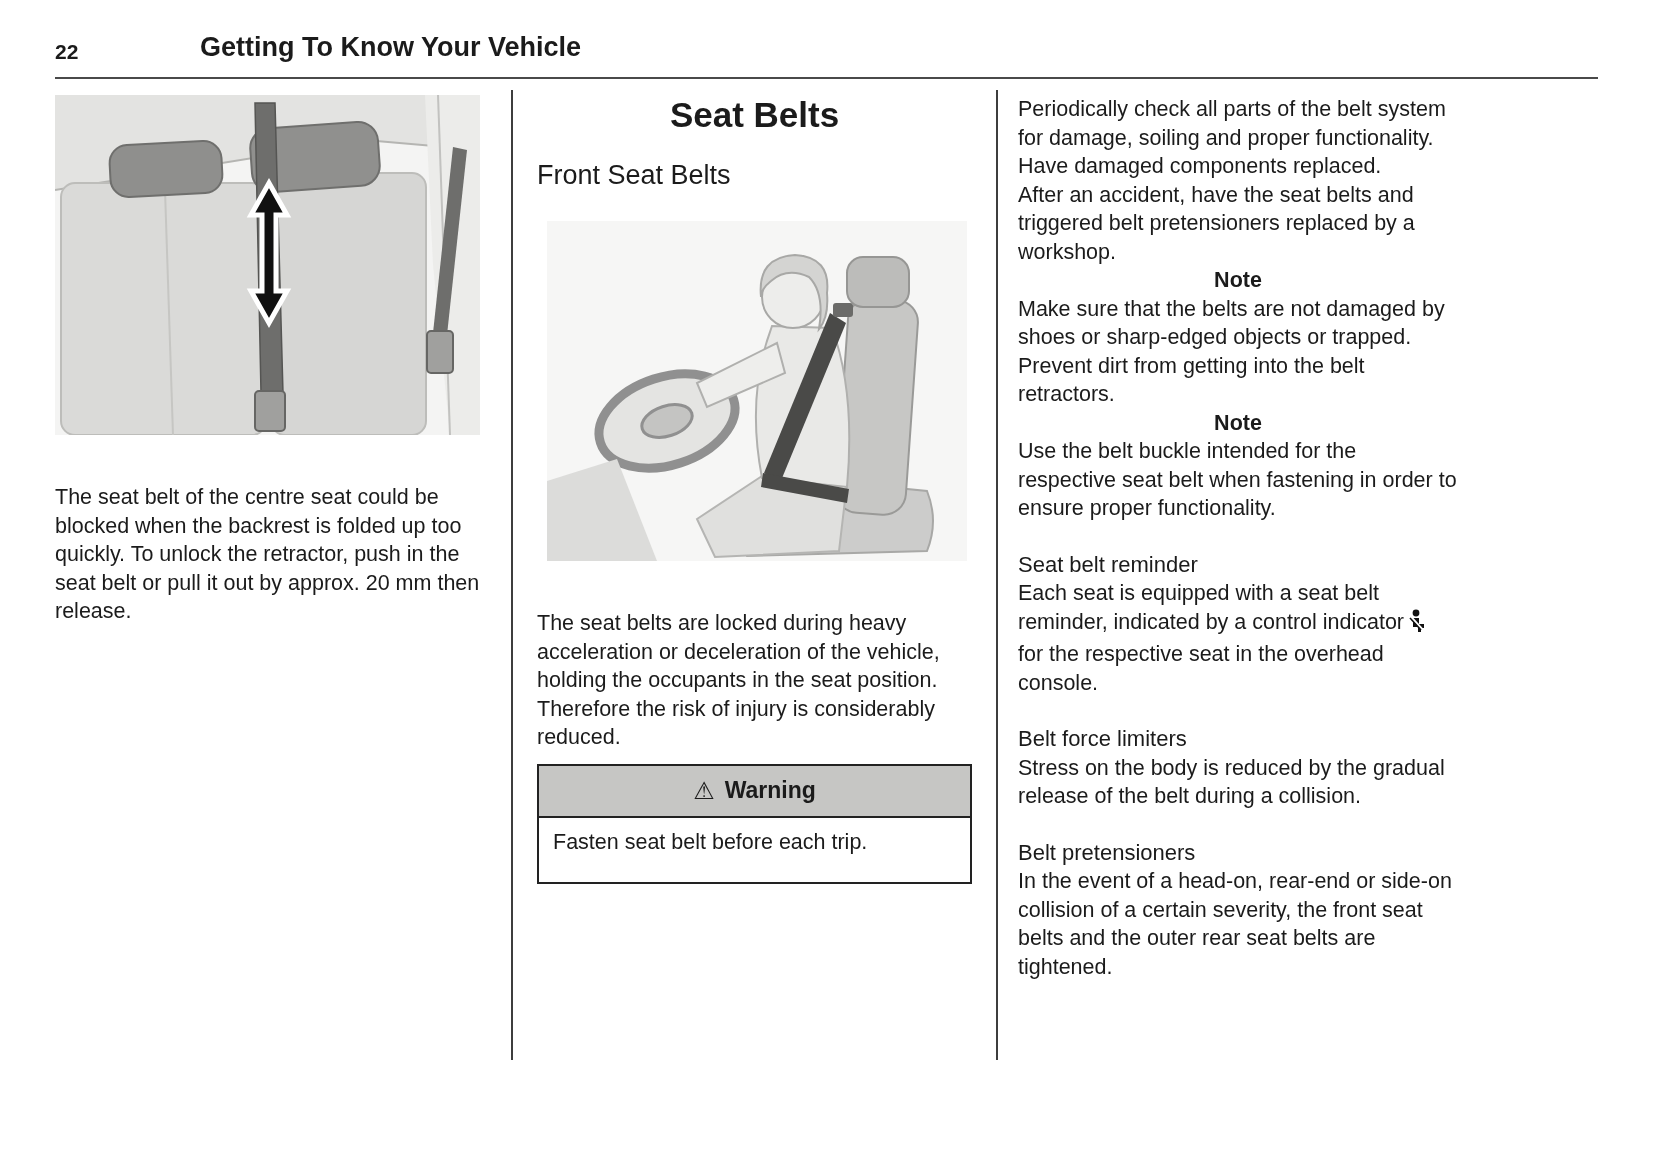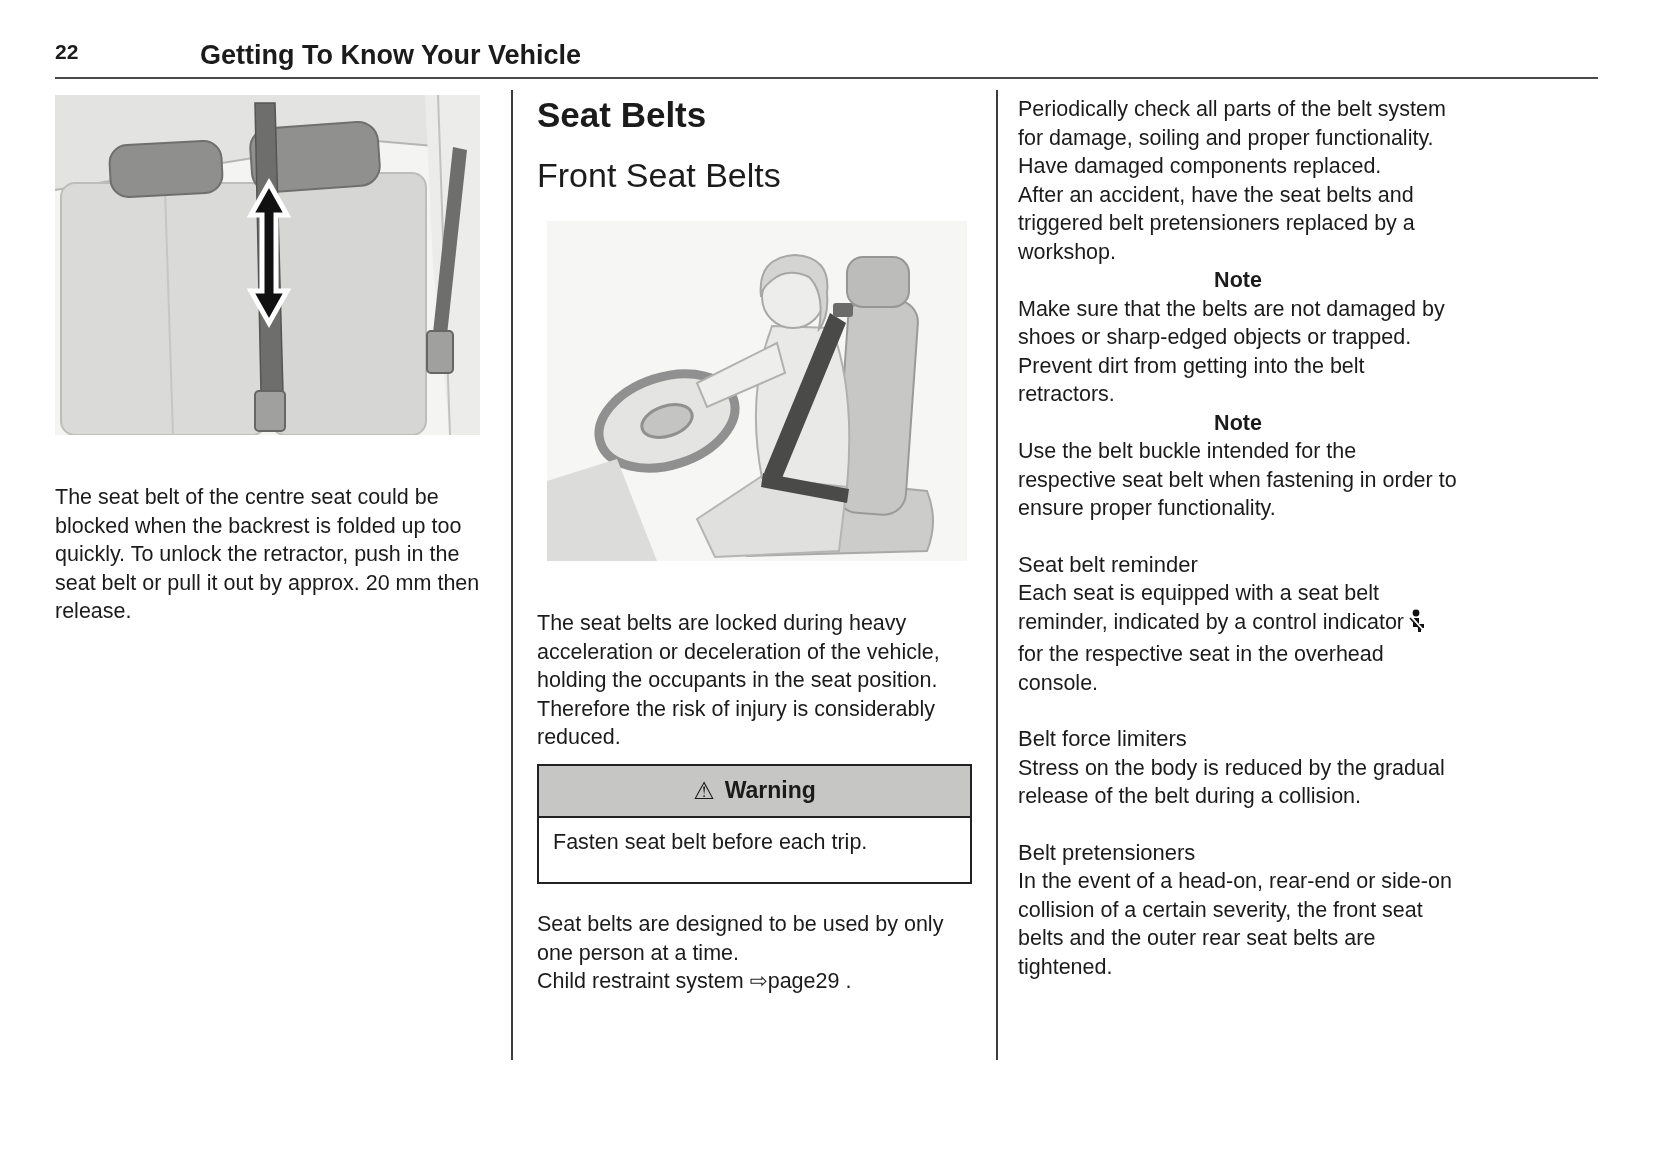--- a/index.html
+++ b/index.html
@@ -9,21 +9,21 @@
     position: relative;
     font-family: "Liberation Sans", sans-serif;
     color: #1b1b1b;
     overflow: hidden;
   }
   .page-number {
     position: absolute; left: 55px; top: 40px;
     font-size: 21px; font-weight: 700;
   }
   .page-title {
-    position: absolute; left: 200px; top: 40px;
+    position: absolute; left: 200px; top: 32px;
     font-size: 27px; font-weight: 700;
   }
   .header-rule {
     position: absolute; left: 55px; top: 77px;
     width: 1543px; height: 2px; background: #4a4a4a;
   }
   .col-divider { position: absolute; top: 90px; width: 2px; height: 970px; background: #3d3d3d; }
   .divider-1 { left: 511px; }
   .divider-2 { left: 996px; }
 
@@ -34,22 +34,22 @@
 
   .body-text { font-size: 21.5px; line-height: 28.5px; }
   p.flow { margin: 0; }
 
   .figure { display: block; }
   .figure svg { display: block; }
   .figure-middle { margin-top: 30px; margin-left: 10px; }
 
   .left-paragraph { margin-top: 48px; }
 
-  h1.main-heading { font-size: 35px; line-height: 40px; font-weight: 700; }
-  h2.sub-heading  { font-size: 34px; line-height: 32px; font-weight: 400; margin-top: 24px; }
+  h1.main-heading { font-size: 35px; line-height: 40px; font-weight: 700; text-align: center; }
+  h2.sub-heading  { font-size: 27px; line-height: 32px; font-weight: 400; margin-top: 24px; }
 
   .intro-paragraph { margin-top: 48px; }
 
   .warning-box { margin-top: 12px; border: 2px solid #222; }
   .warning-header {
     height: 52px; background: #c6c6c4;
     border-bottom: 2px solid #222;
     display: flex; align-items: center; justify-content: center;
     font-size: 23px; font-weight: 700; gap: 10px;
   }
@@ -138,24 +138,20 @@
   <div class="warning-box">
     <div class="warning-header">
       <span class="warning-glyph">⚠</span>
       <span>Warning</span>
     </div>
     <div class="warning-body body-text">
       <p class="flow">Fasten seat belt before each trip.</p>
     </div>
   </div>
 
-  <div class="body-text usage-paragraph">
-    <p class="flow">Seat belts are designed to be used by only one person at a time.</p>
-    <p class="flow">Child restraint system ⇨page29 .</p>
-  </div>
 </div>
 
 <div class="col col-right body-text">
   <p class="flow">Periodically check all parts of the belt system for damage, soiling and proper functionality.</p>
   <p class="flow">Have damaged components replaced.</p>
   <p class="flow">After an accident, have the seat belts and triggered belt pretensioners replaced by a workshop.</p>
 
   <p class="flow bold-label">Note</p>
   <p class="flow">Make sure that the belts are not damaged by shoes or sharp-edged objects or trapped. Prevent dirt from getting into the belt retractors.</p>
 

